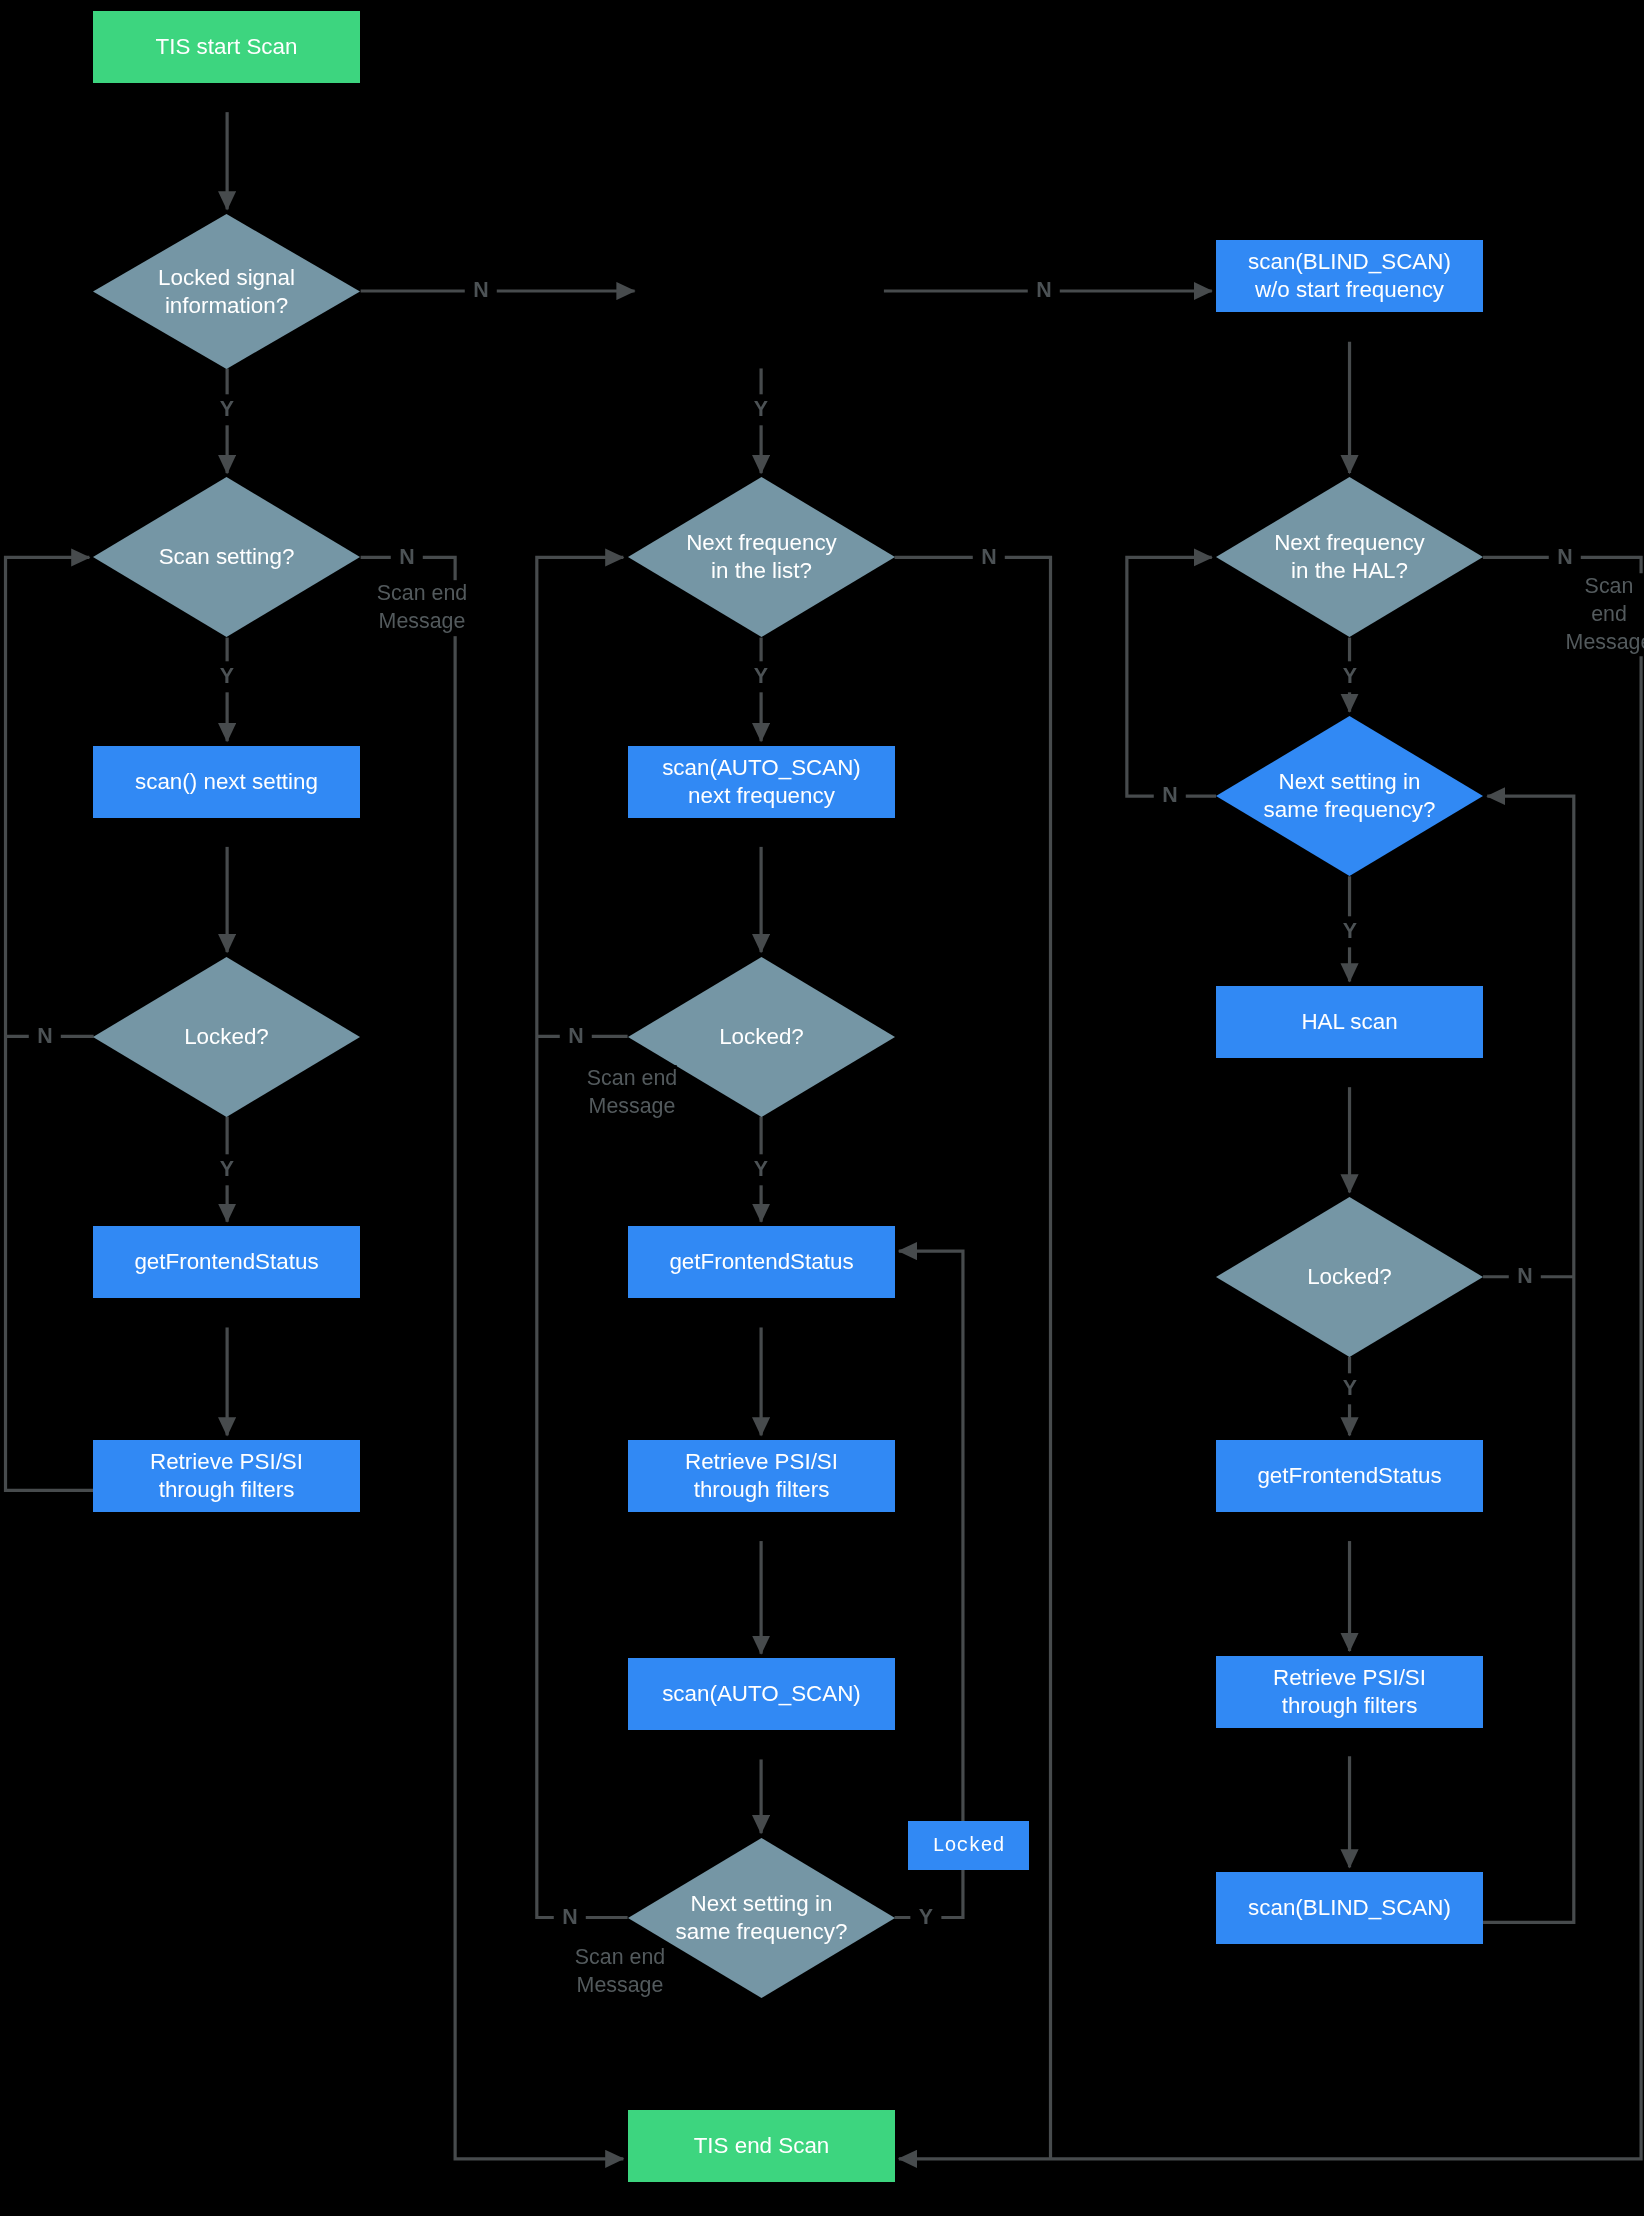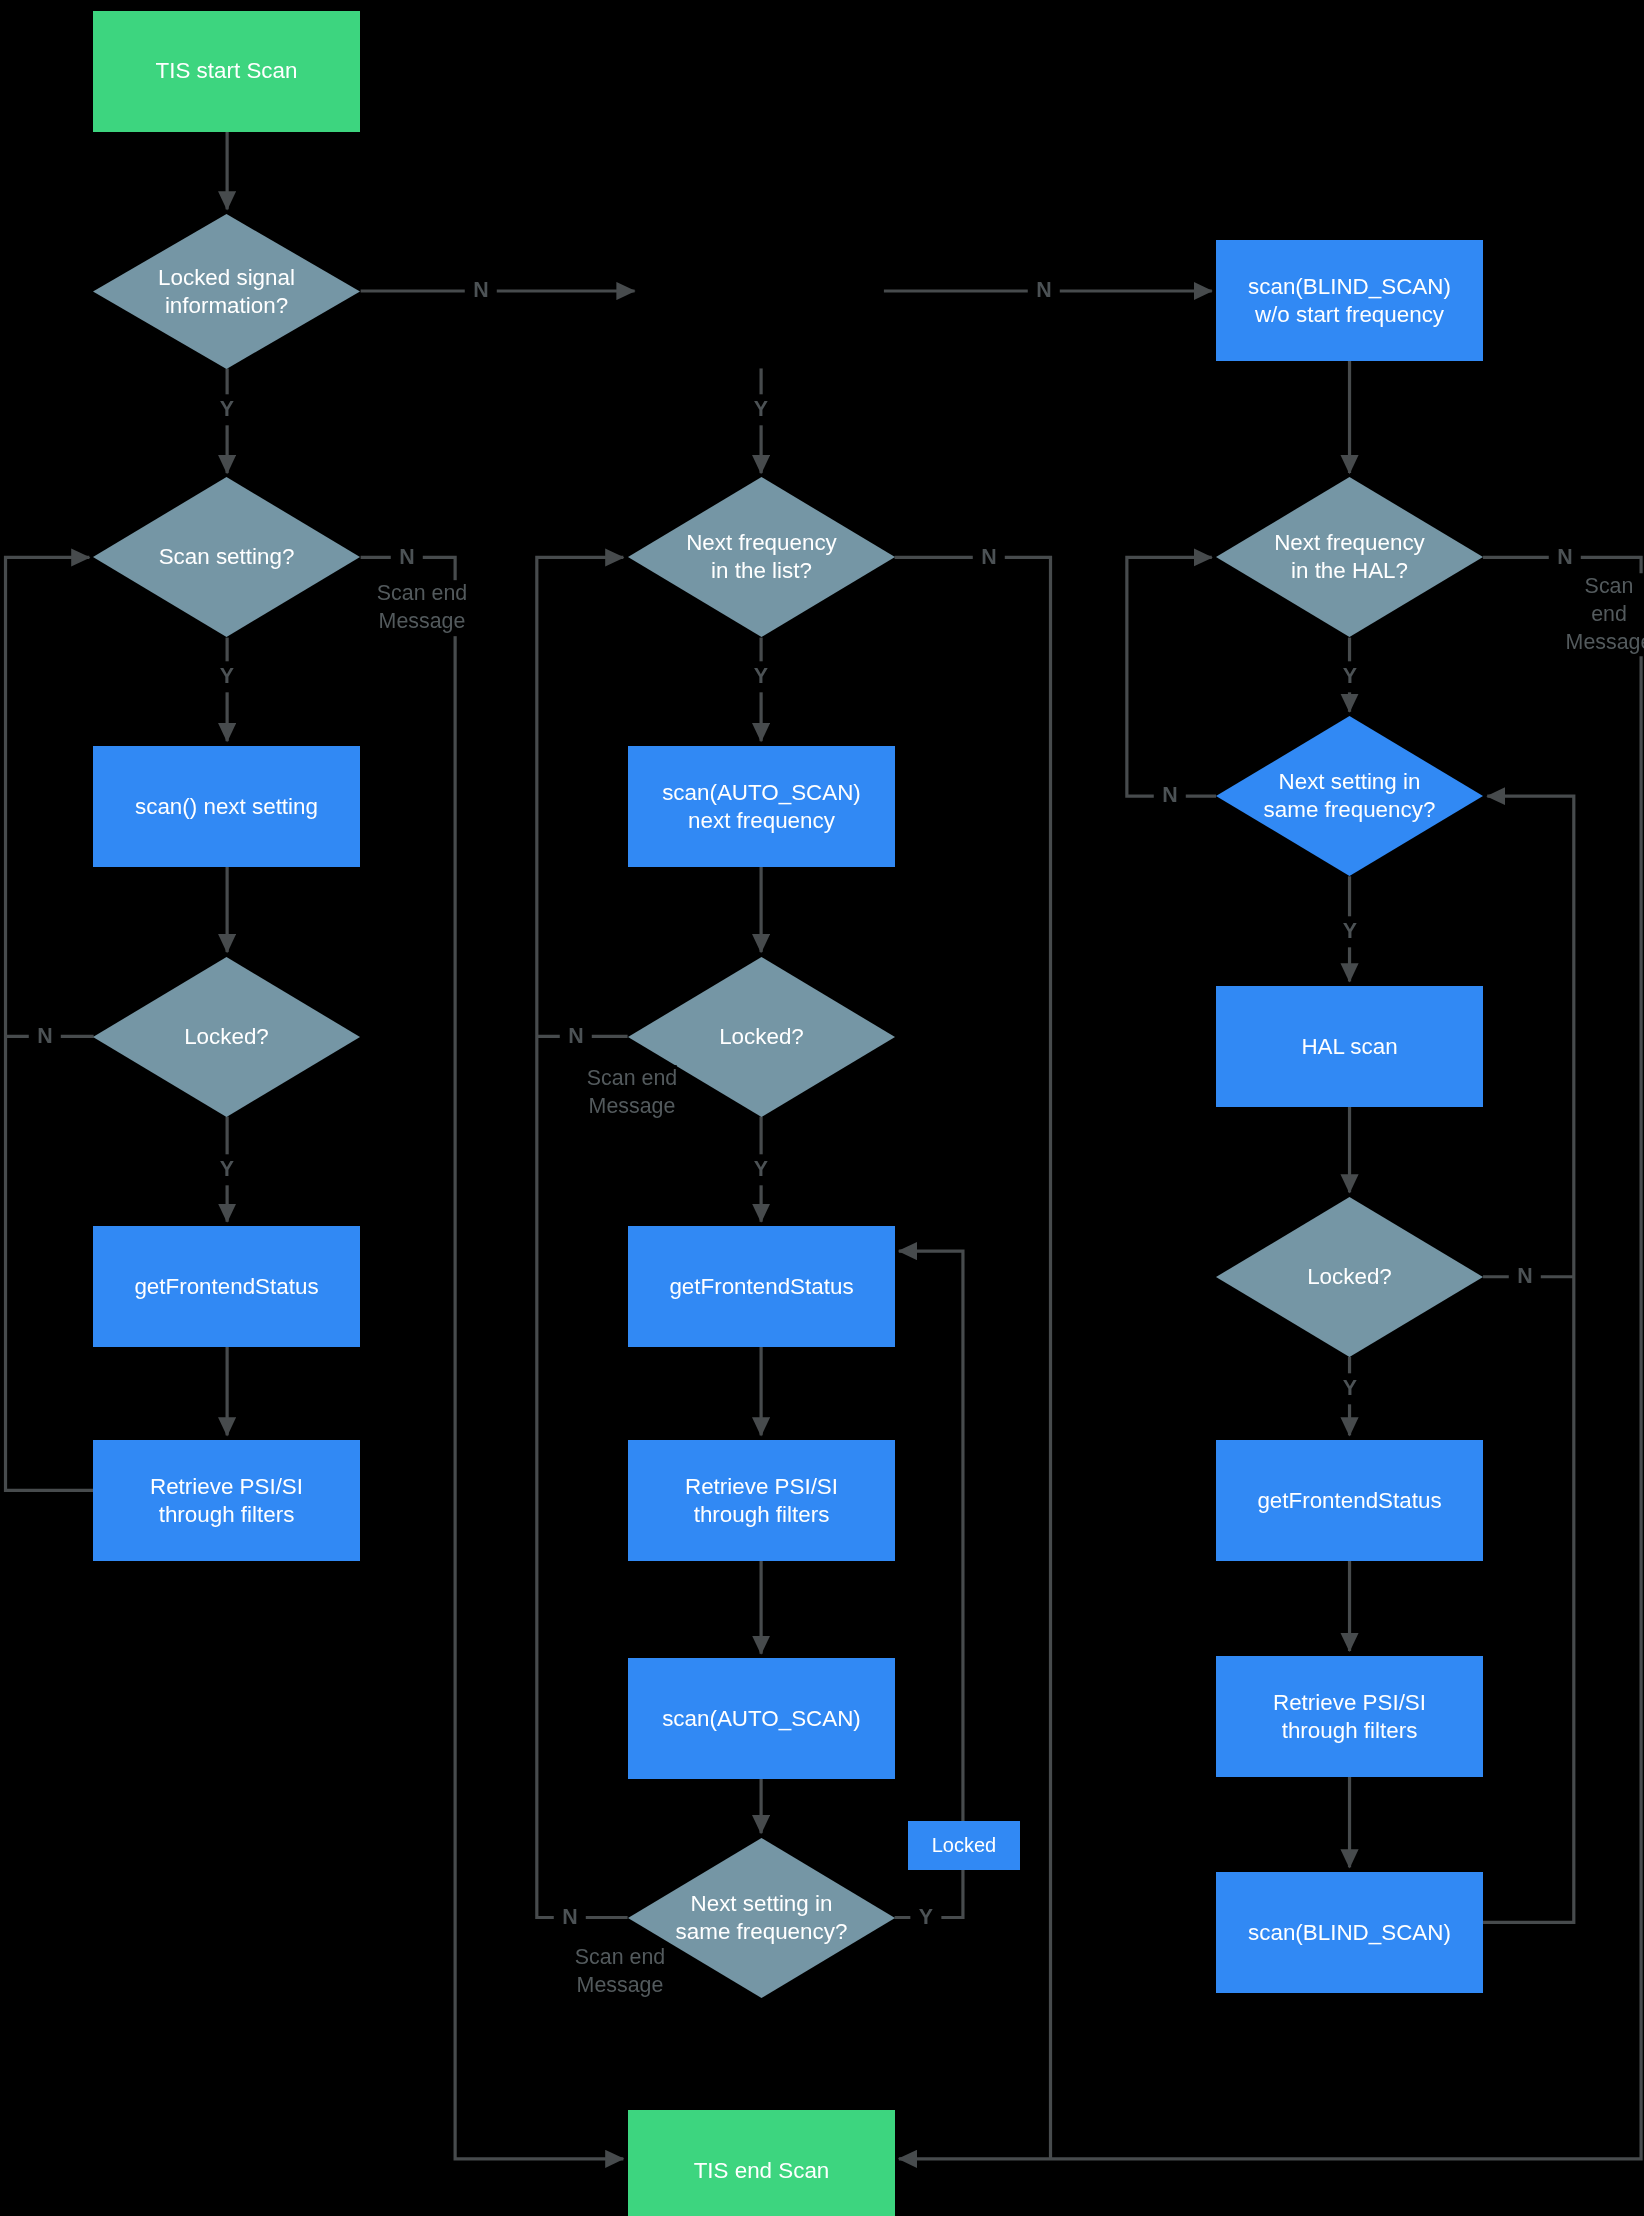--- a/index.html
+++ b/index.html
@@ -22,29 +22,29 @@
   #edges{position:absolute;left:0;top:0;width:1645px;height:2216px;}
   #edges polyline,#edges line{fill:none;stroke:var(--line);stroke-width:6;}
   .node{
     position:absolute;
     display:flex;align-items:center;justify-content:center;
     text-align:center;
     color:#ffffff;
     font-size:22.4px;line-height:1.25;
     white-space:pre-line;
   }
-  .box{width:267px;height:121px;}
+  .box{width:267px;height:72px;}
   .blue{background:var(--blue);}
   .green{background:var(--green);}
   .diamond{
     background:var(--slate);
     clip-path:polygon(50% 0,100% 50%,50% 100%,0 50%);
   }
   .diamond.blue-d{background:var(--blue);}
-  .tag{width:112px;height:49px;font-size:20px;background:var(--blue);}
+  .tag{width:121px;height:49px;font-size:20px;background:var(--blue);font-family:Liberation Mono, monospace;}
   .elabel{
     position:absolute;
     transform:translate(-50%,-50%);
     color:var(--label);
     background:var(--bg);
     font-size:21.4px;font-weight:700;
     padding:3.2px 8.5px;
     white-space:pre-line;text-align:center;
   }
   .elabel.msg{

